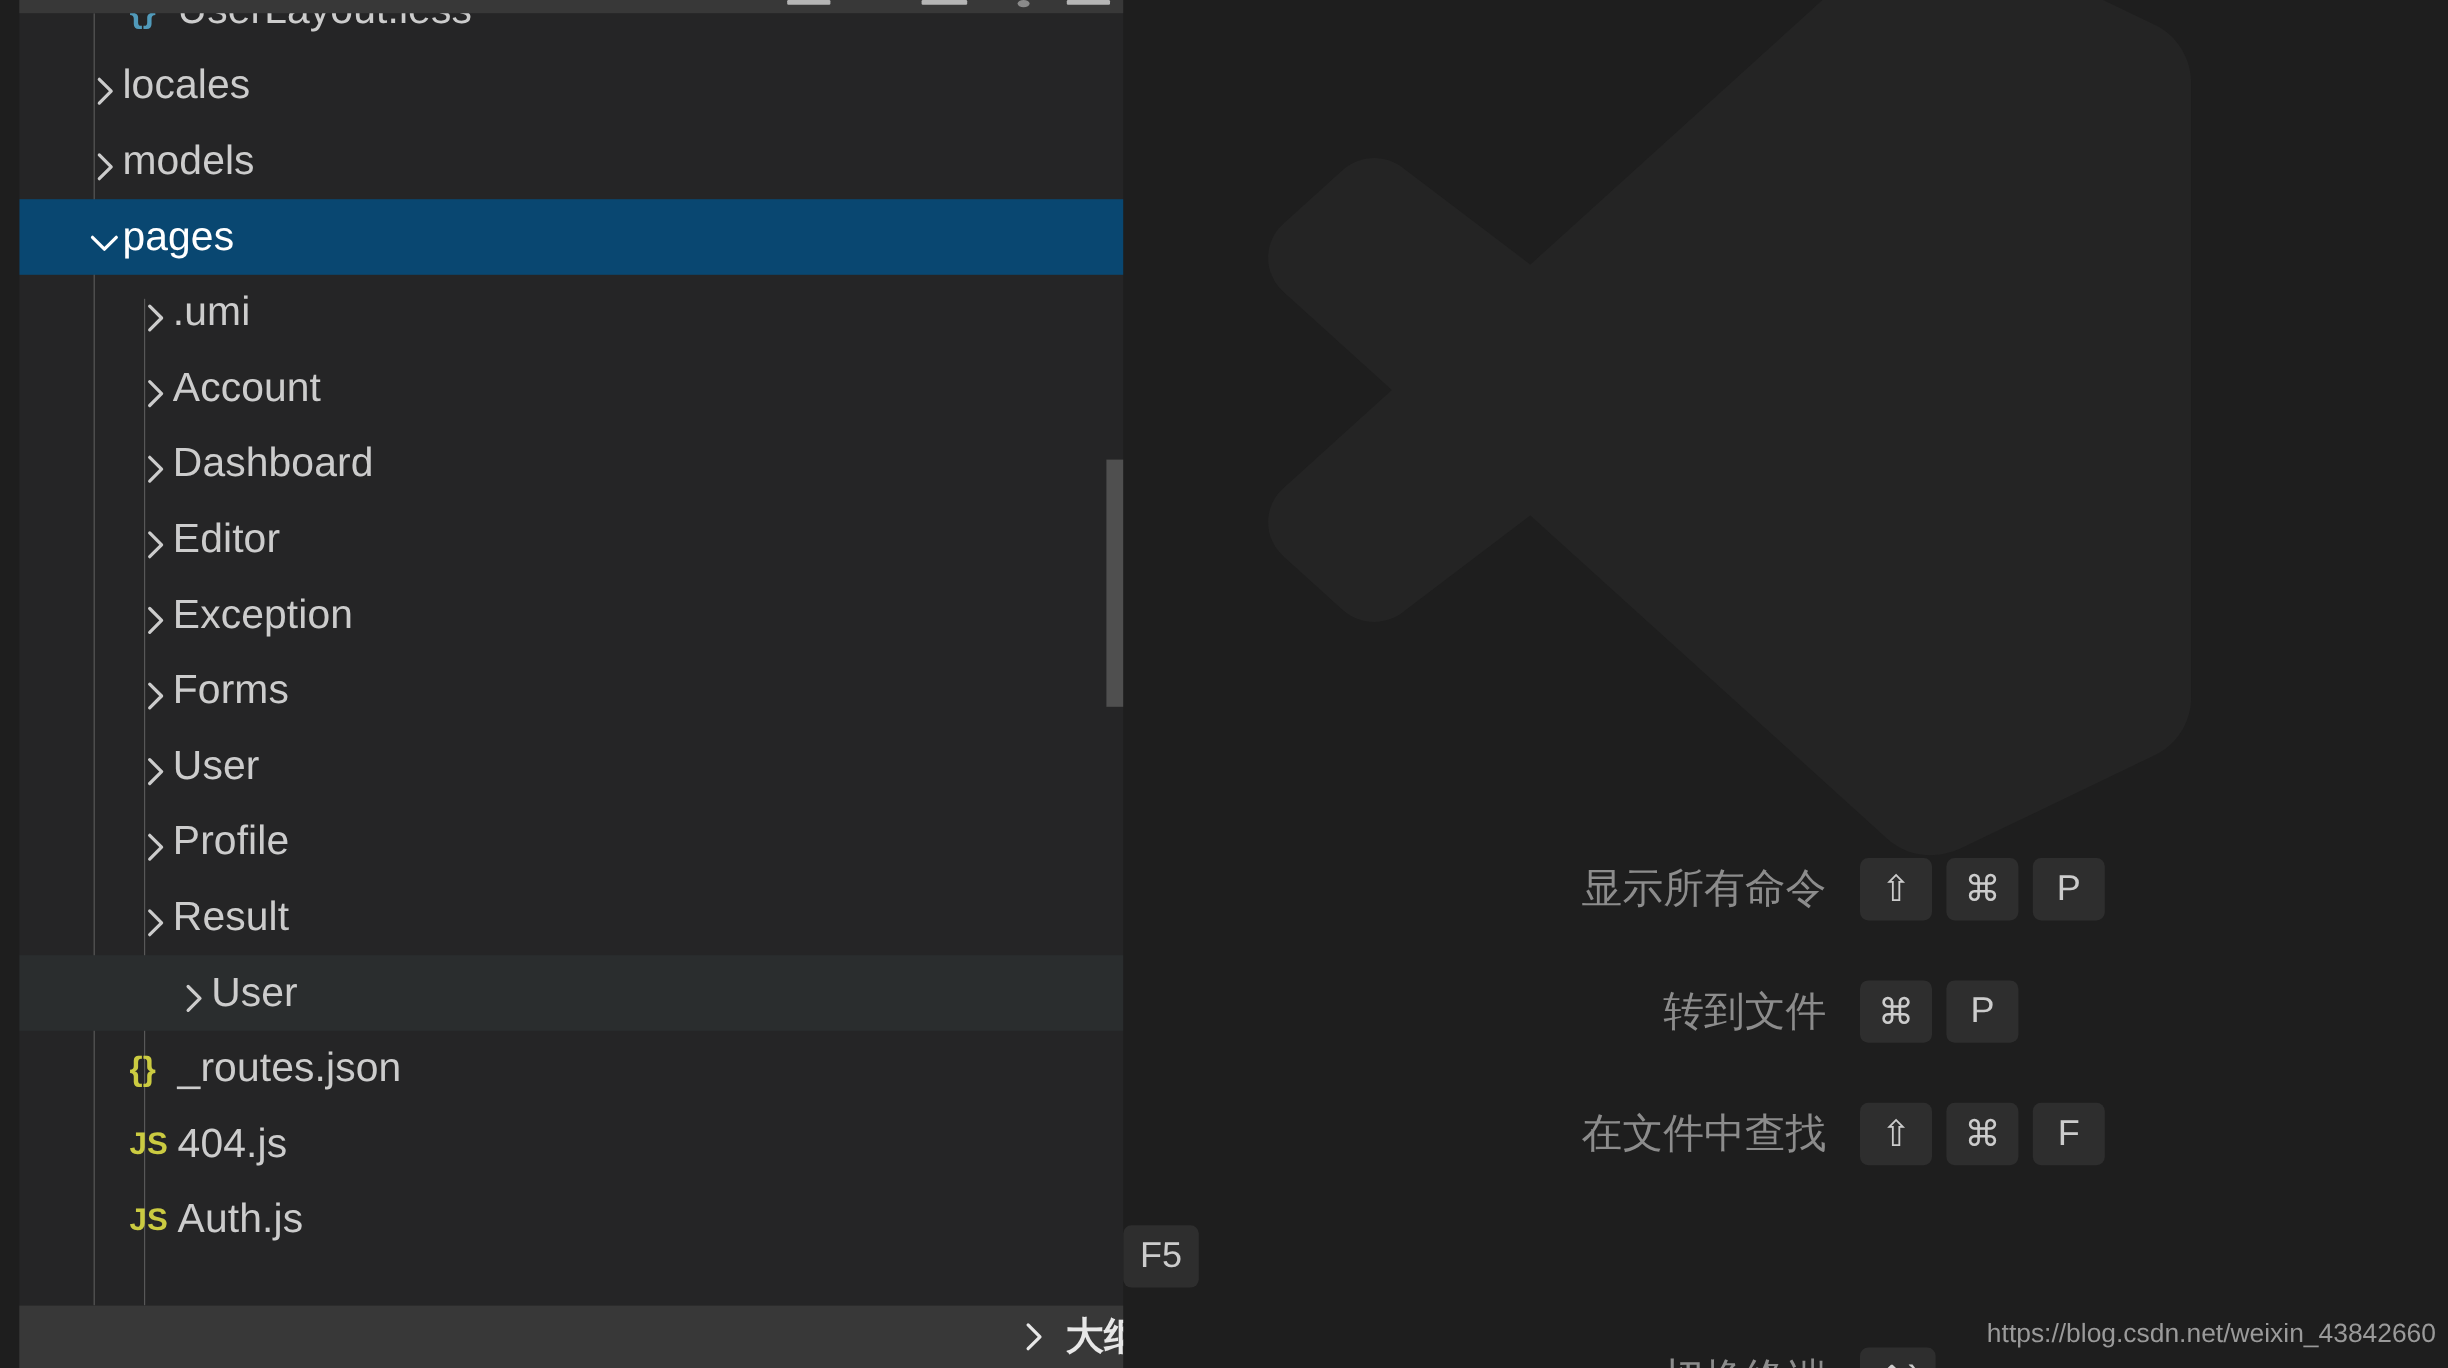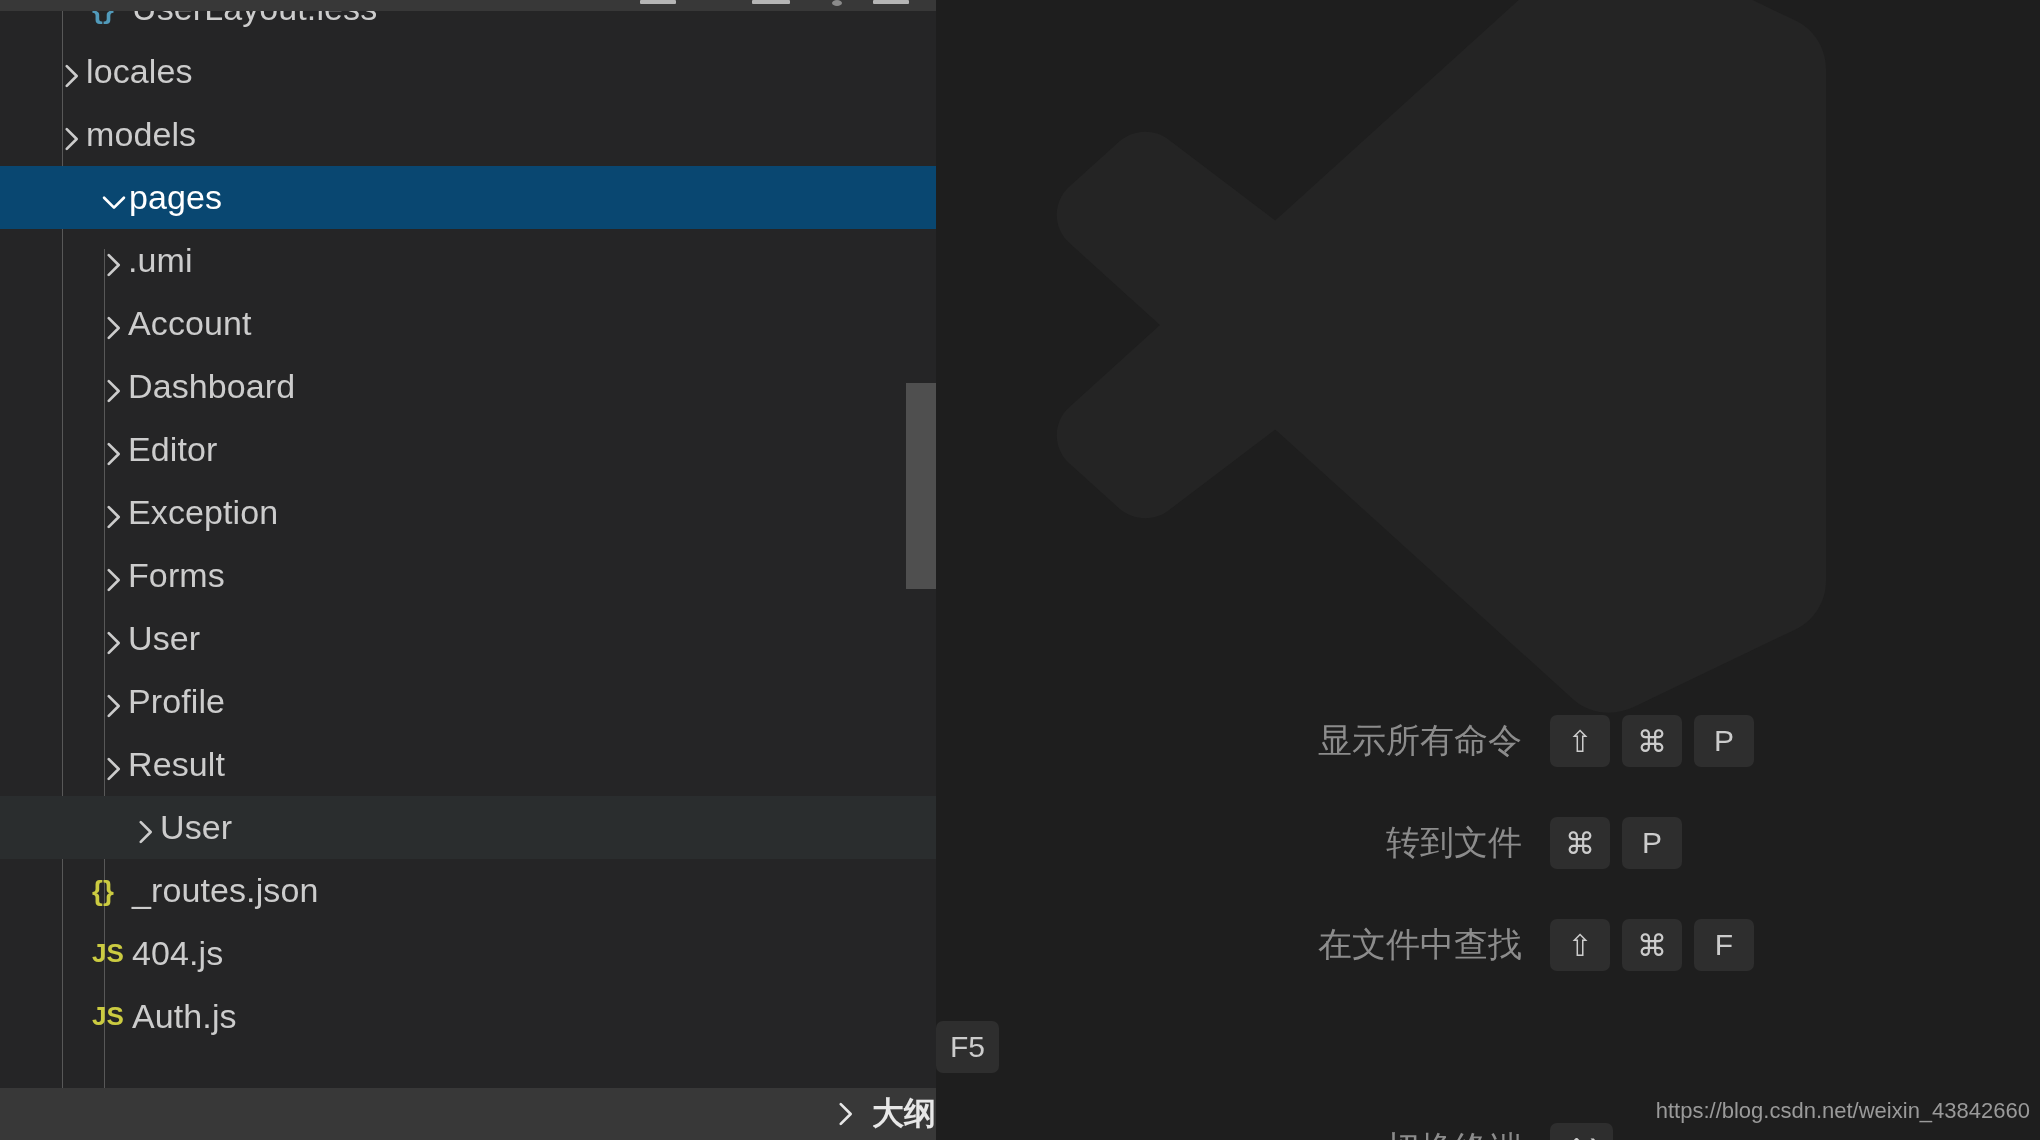--- a/index.html
+++ b/index.html
@@ -13,21 +13,21 @@
     height: 1140px;
     overflow: hidden;
     background: #1e1e1e;
     font-family: "Liberation Sans", "DejaVu Sans", sans-serif;
     -webkit-font-smoothing: antialiased;
   }
 
   
   #sidebar {
     position: absolute;
-    left: 0; top: 0;
+    left: 16px; top: 0;
     width: 936px;
     height: 1140px;
     background: #252526;
     overflow: hidden;
   }
   
   #sidebar-toolbar {
     position: absolute;
     left: 0; top: 0;
     width: 936px;
@@ -238,21 +238,21 @@
           </div>
           <div class="row" style="top: 92px;">
             <span style="display: inline-block; width: 46px; min-width: 46px;"></span>
             <span class="twisty">
               <svg width="34" height="34" viewBox="0 0 24 24" fill="none" stroke="#cccccc" stroke-width="1.9" stroke-linecap="round" stroke-linejoin="round">
                 <polyline points="9 5 16 12 9 19"></polyline>
               </svg>
             </span>
             <span class="label">models</span>
           </div>
-          <div class="row selected" style="top: 155px; padding-left: 43px;">
+          <div class="row selected" style="top: 155px;">
             <span style="display: inline-block; width: 46px; min-width: 46px;"></span>
             <span class="twisty">
               <svg width="34" height="34" viewBox="0 0 24 24" fill="none" stroke="#ffffff" stroke-width="1.9" stroke-linecap="round" stroke-linejoin="round">
                 <polyline points="5 9 12 16 19 9"></polyline>
               </svg>
             </span>
             <span class="label">pages</span>
           </div>
           <div class="row" style="top: 218px;">
             <span style="display: inline-block; width: 88px; min-width: 88px;"></span>

